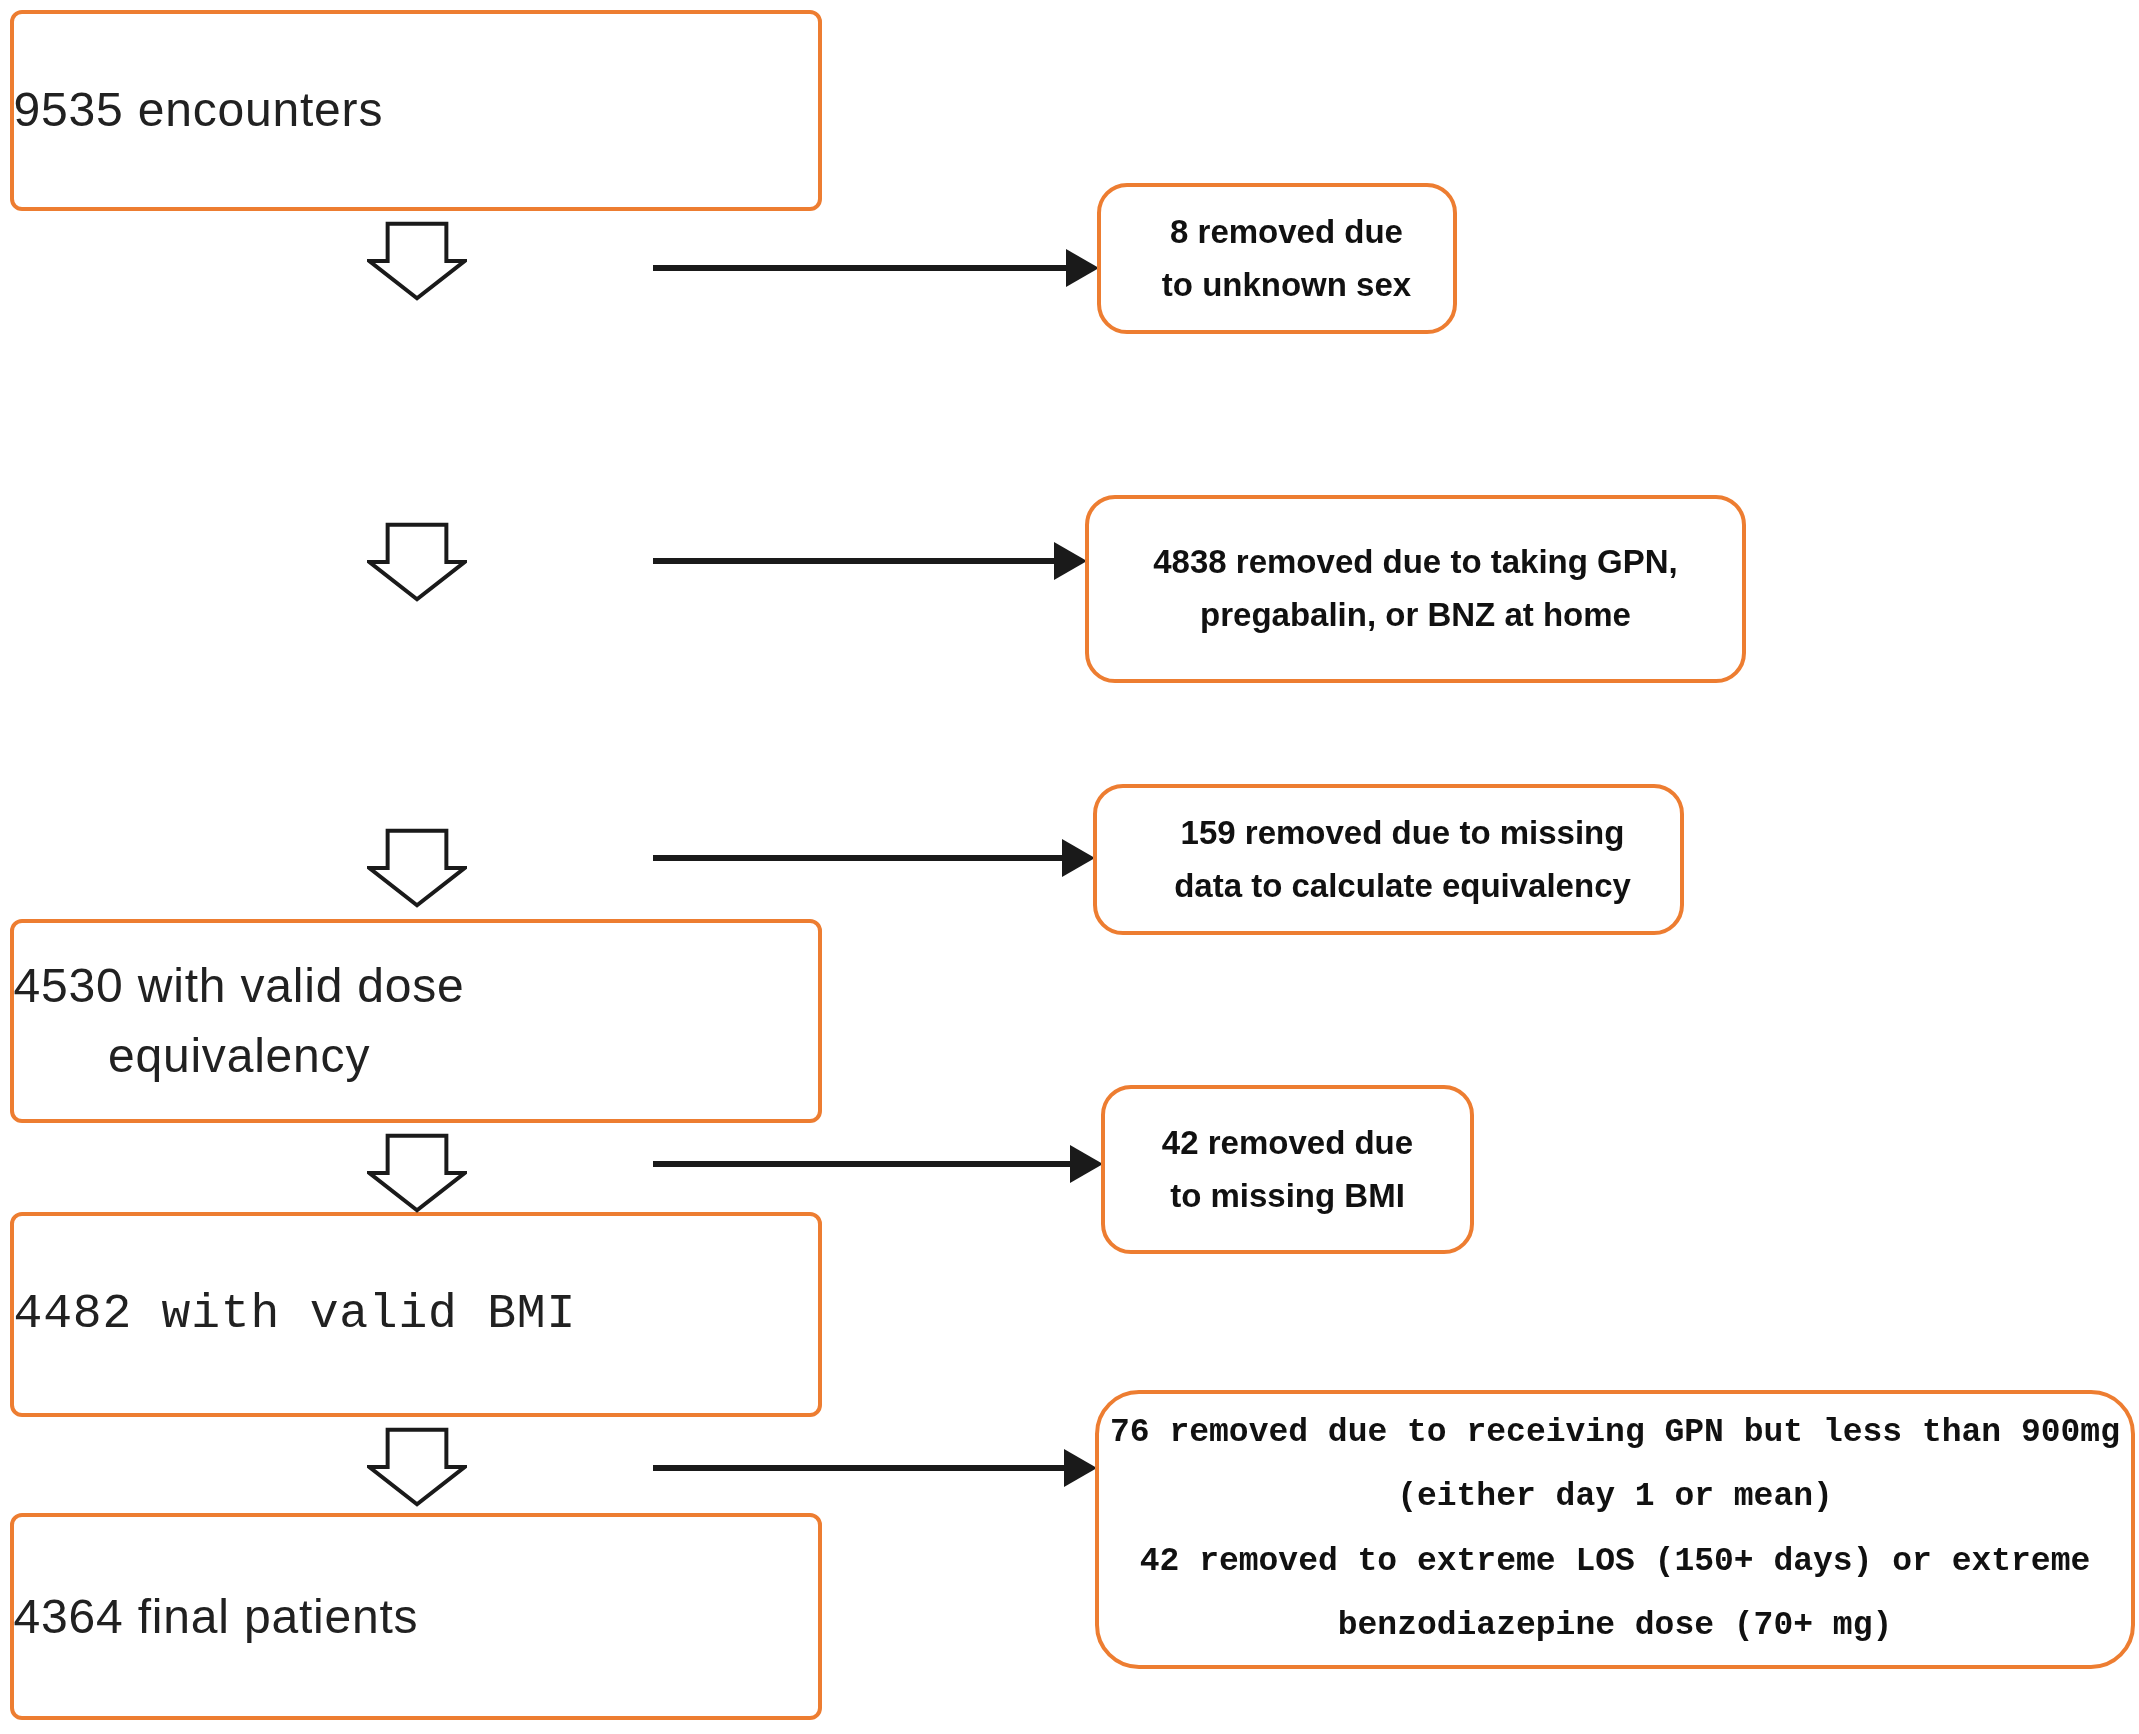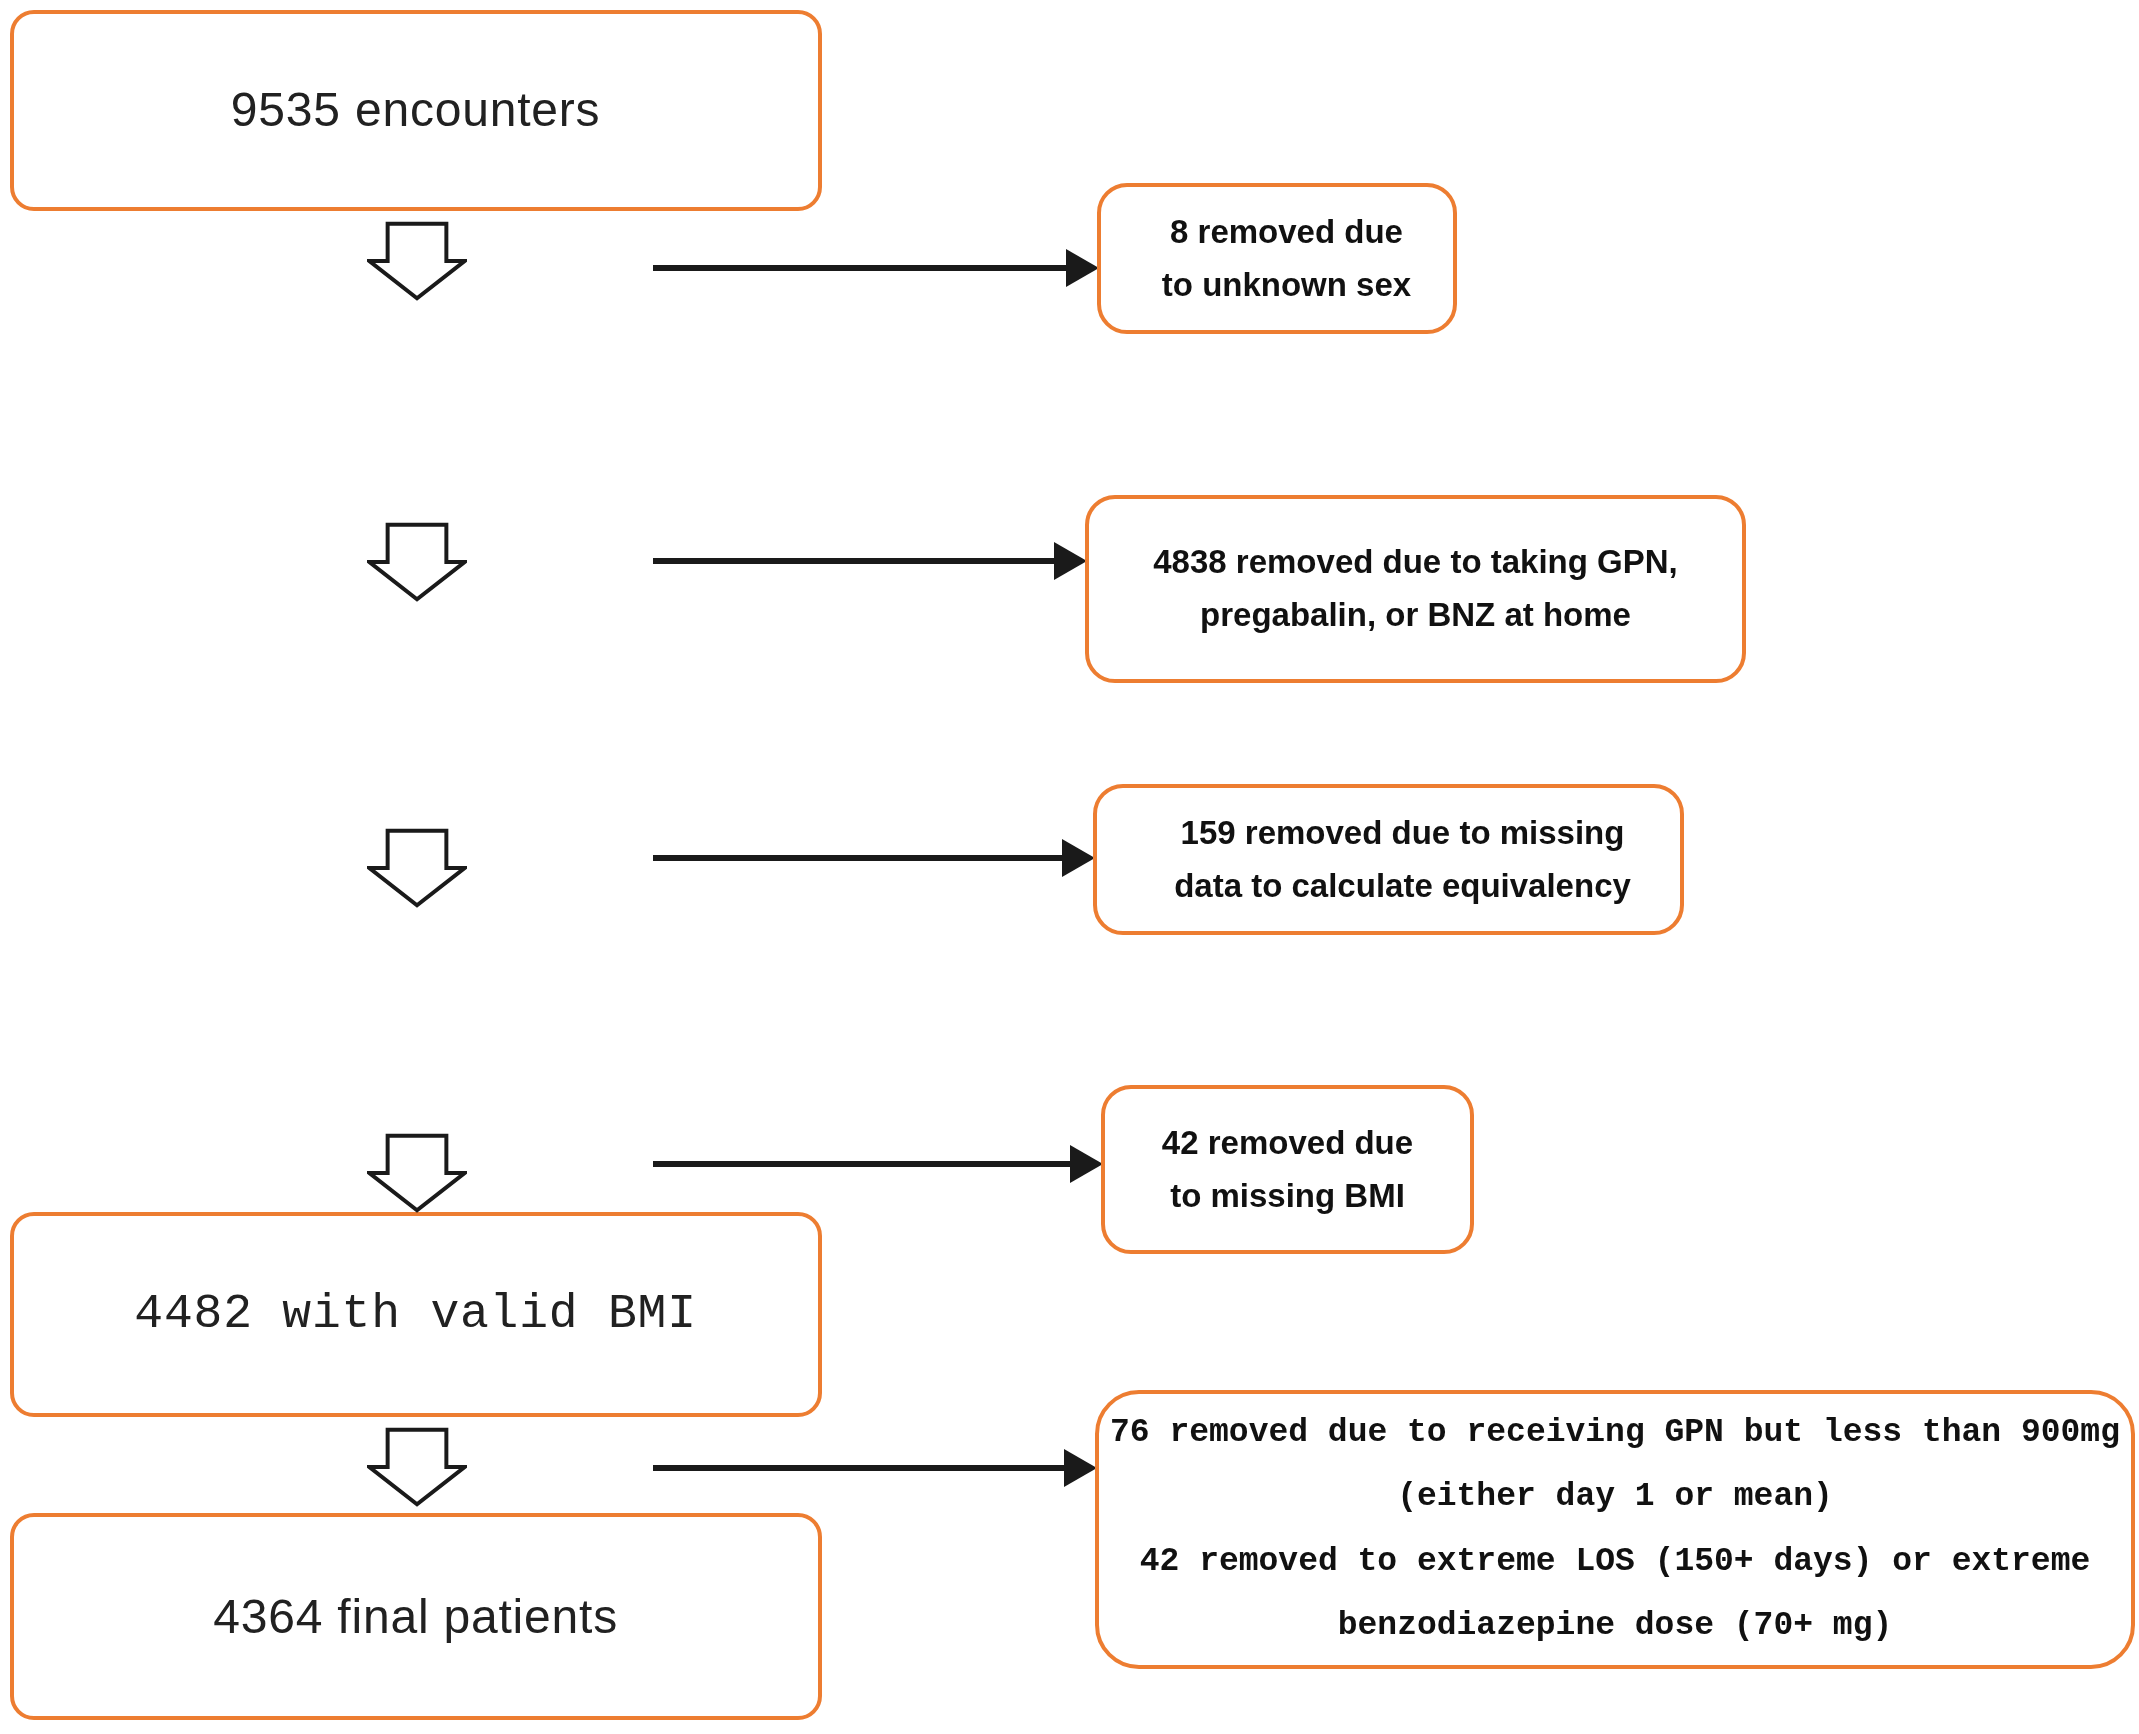--- a/index.html
+++ b/index.html
@@ -17,25 +17,24 @@
     background:#ffffff;
     overflow:hidden;
   }
 
   
   .flow-box{
     position:absolute;
     left:9.6px;
     width:812px;
     border:4px solid var(--accent);
-    border-radius:24px;
+    border-radius:12px;
     background:#ffffff;
     display:flex;
     align-items:center;
-    justify-content:center;
     text-align:center;
   }
   .flow-label{
     font-size:48px;
     font-weight:400;
     color:var(--text);
     line-height:1.45;
     white-space:pre-line;
     letter-spacing:0.8px;
   }
@@ -114,20 +113,24 @@
   .ra5{left:653px;top:1465px;width:412px;}
 </style>
 </head>
 <body>
 
 <div class="canvas">
 
   <div class="flow-box b1">
     <span class="flow-label">9535 encounters</span>
   </div>
+  <div class="flow-box b4">
+    <span class="flow-label">4530 with valid dose
+equivalency</span>
+  </div>
   <div class="flow-box b5">
     <span class="flow-label">4482 with valid BMI</span>
   </div>
   <div class="flow-box b6">
     <span class="flow-label">4364 final patients</span>
   </div>
 
   <svg class="down-arrow da1" viewBox="0 0 126 100">
     <polygon points="26,3 100,3 100,50 123,50 63,97 3,50 26,50"></polygon>
   </svg>

